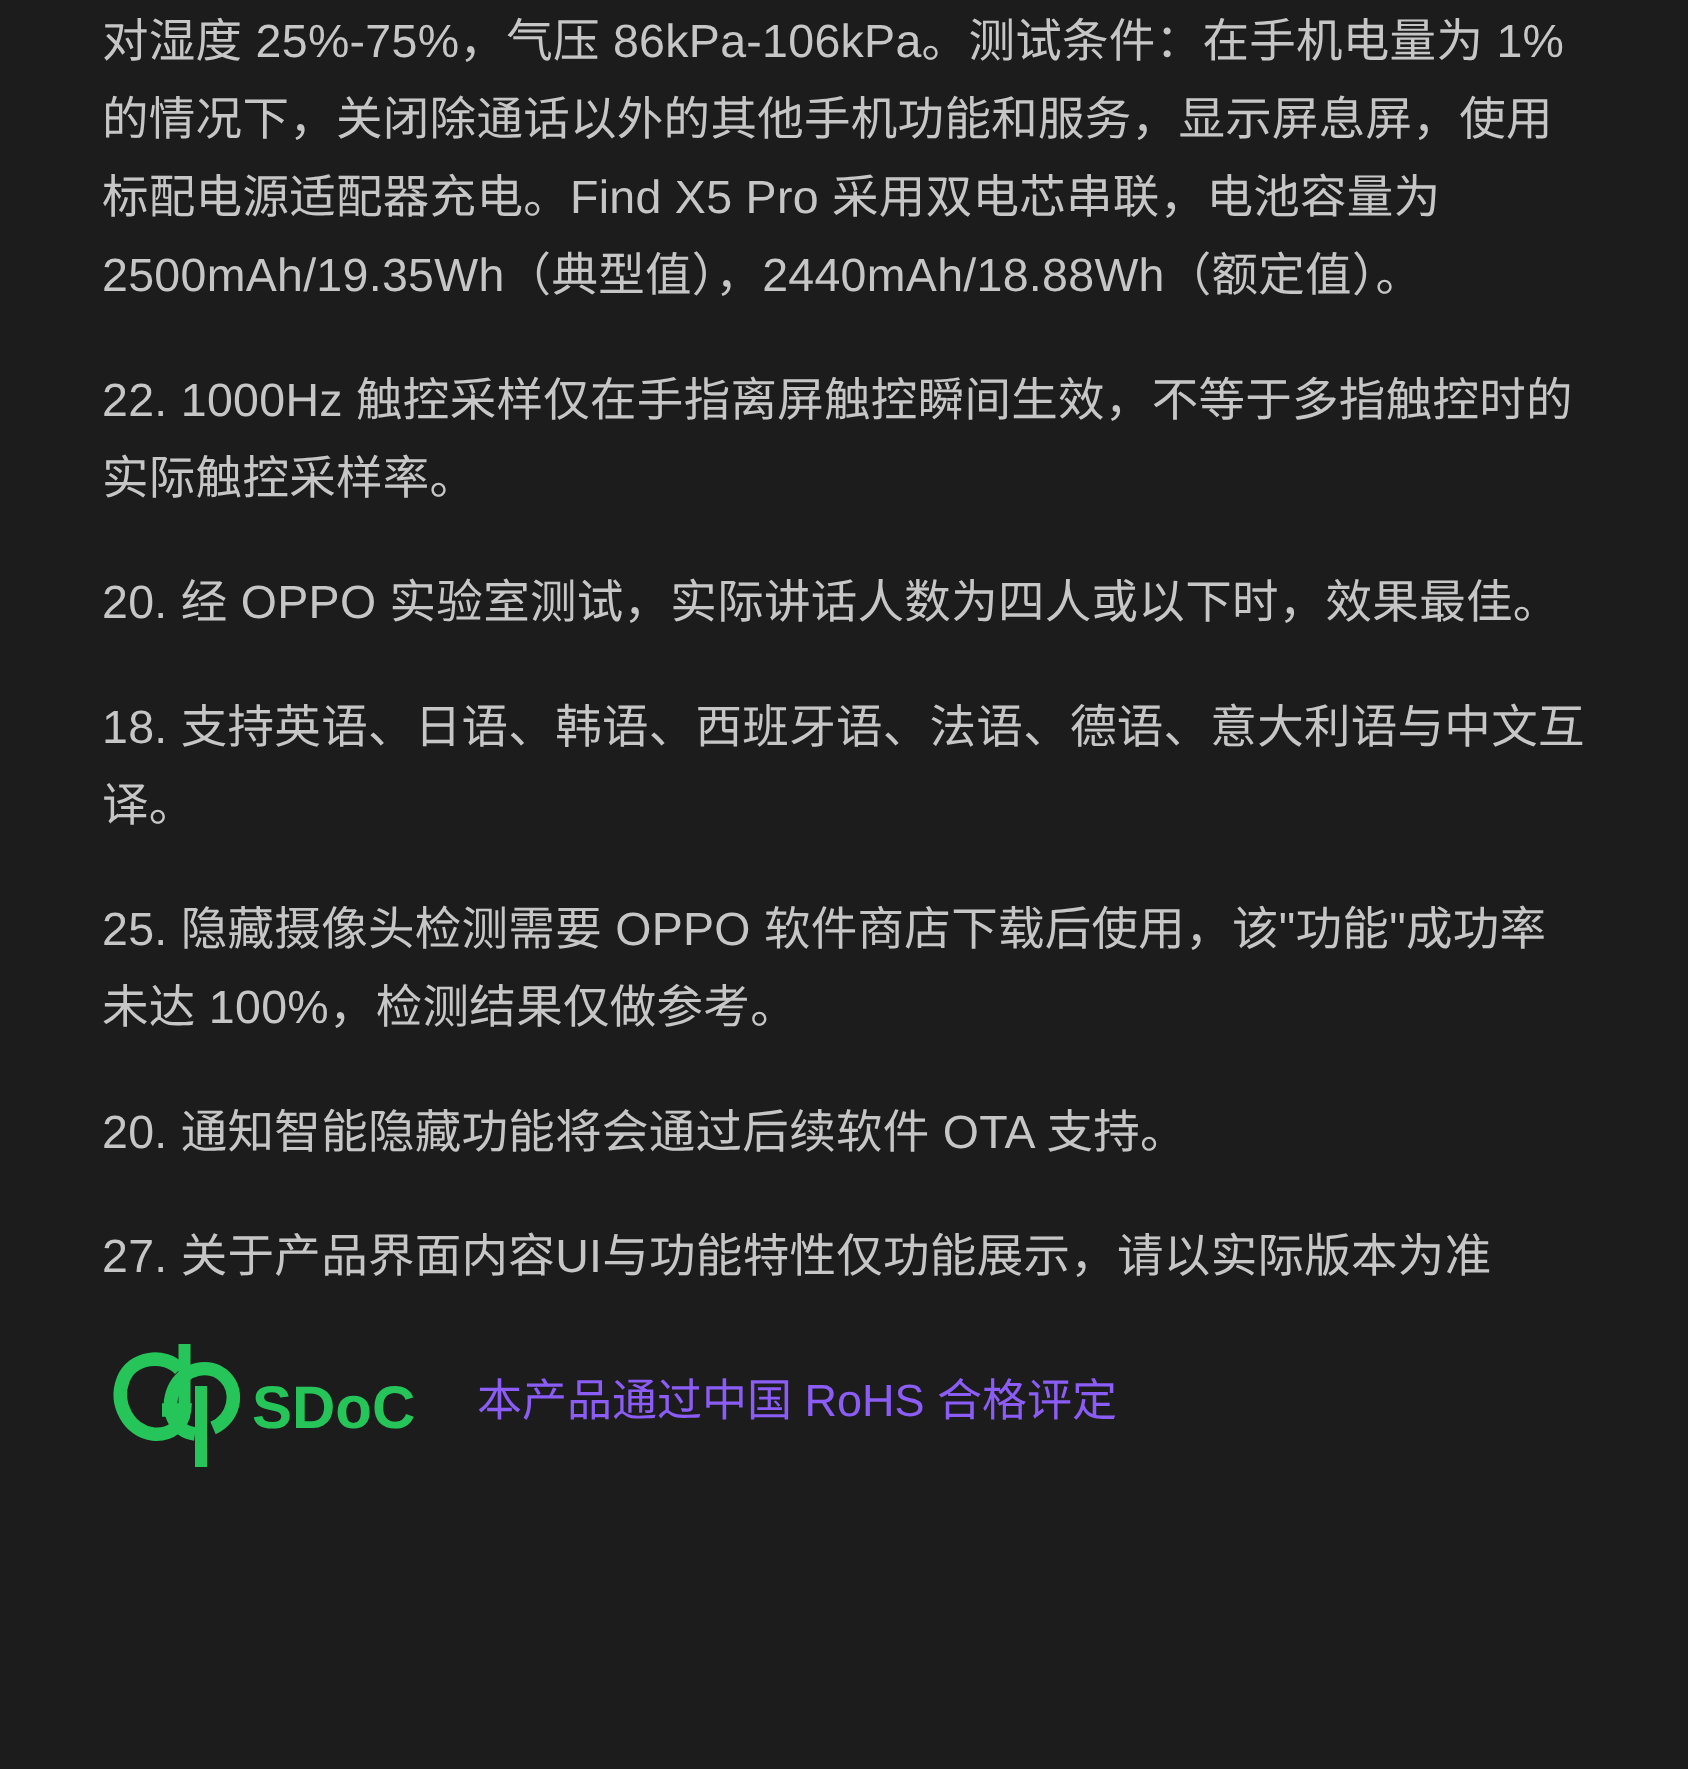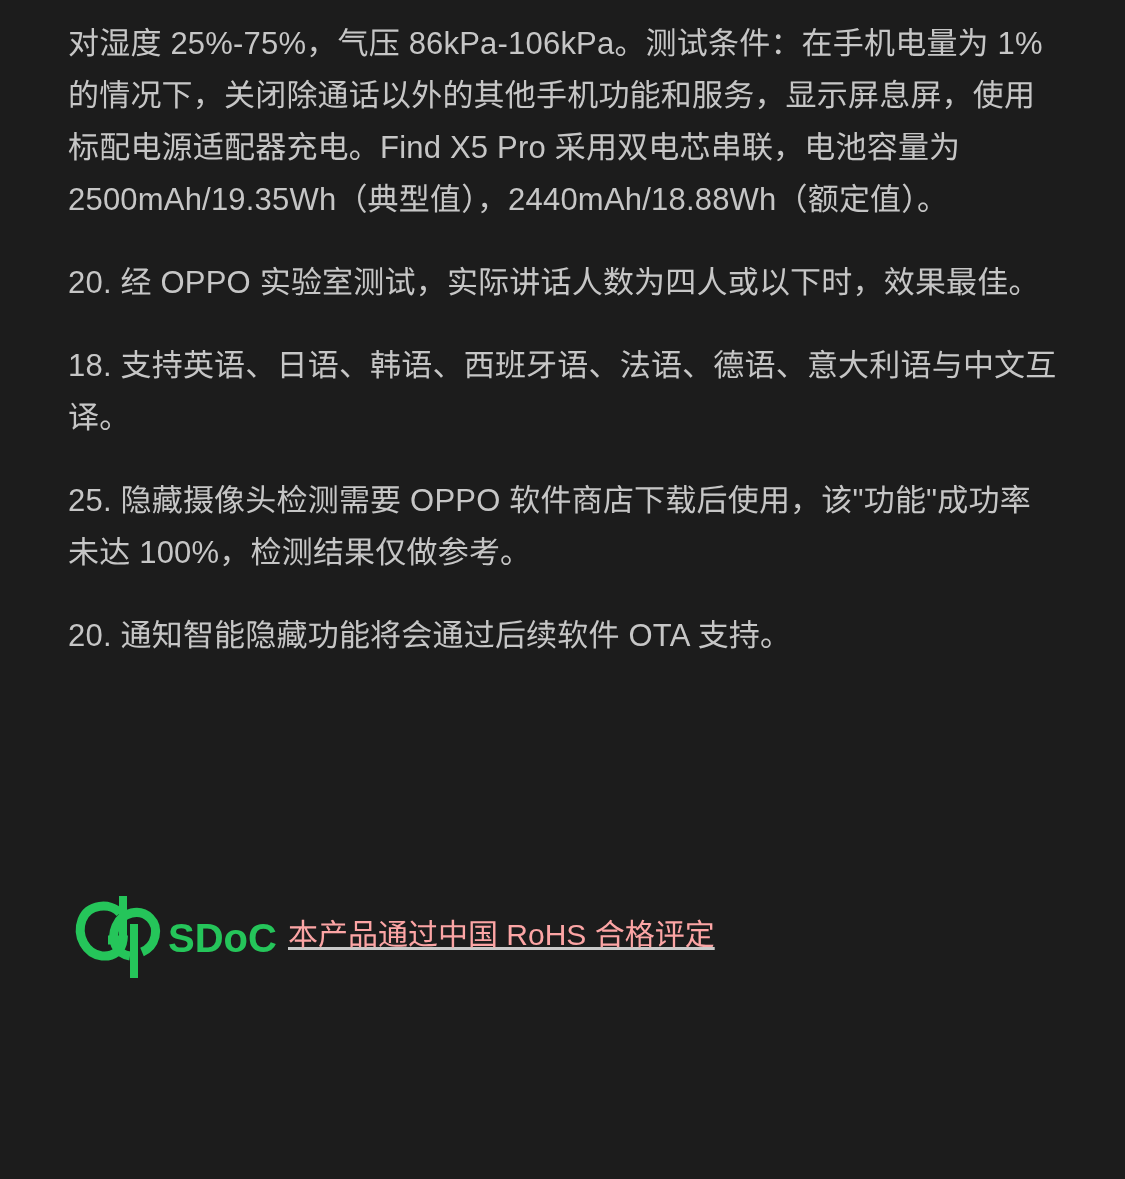--- a/index.html
+++ b/index.html
@@ -16,66 +16,68 @@
     -webkit-font-smoothing: antialiased;
   }
   .page {
     position: relative;
     width: 1125px;
     height: 1179px;
     box-sizing: border-box;
     padding: 0 68px;
   }
   .legal-block {
-    padding-top: 18px;
+    padding-top: 2px;
   }
   .legal-line {
     font-size: 31px;
     line-height: 52px;
     letter-spacing: 0.2px;
     color: #c6c6c6;
     white-space: pre-wrap;
     word-break: break-word;
   }
   .legal-line.first {
     margin-top: 0;
   }
   .cert-row {
     position: absolute;
     left: 68px;
     top: 880px;
     display: flex;
     align-items: center;
     height: 110px;
-    text-decoration: underline;
   }
   .cert-logo {
     width: 220px;
     height: 110px;
     display: block;
     flex: 0 0 auto;
   }
   .cert-text {
     font-size: 30px;
     line-height: 40px;
-    color: #fca5a5;
+    color: #8b5cf6;
+    margin-left: 30px;
     white-space: nowrap;
   }
 </style>
 </head>
 <body>
 
 <div class="page">
 
   <div class="legal-block">
     <p class="legal-line first">对湿度 25%-75%，气压 86kPa-106kPa。测试条件：在手机电量为 1% 的情况下，关闭除通话以外的其他手机功能和服务，显示屏息屏，使用标配电源适配器充电。Find X5 Pro 采用双电芯串联，电池容量为 2500mAh/19.35Wh（典型值），2440mAh/18.88Wh（额定值）。</p>
+    <p class="legal-line">22. 1000Hz 触控采样仅在手指离屏触控瞬间生效，不等于多指触控时的实际触控采样率。</p>
     <p class="legal-line">20. 经 OPPO 实验室测试，实际讲话人数为四人或以下时，效果最佳。</p>
     <p class="legal-line">18. 支持英语、日语、韩语、西班牙语、法语、德语、意大利语与中文互译。</p>
     <p class="legal-line">25. 隐藏摄像头检测需要 OPPO 软件商店下载后使用，该"功能"成功率未达 100%，检测结果仅做参考。</p>
     <p class="legal-line">20. 通知智能隐藏功能将会通过后续软件 OTA 支持。</p>
+    <p class="legal-line">27. 关于产品界面内容UI与功能特性仅功能展示，请以实际版本为准</p>
   </div>
 
   <div class="cert-row">
     <svg class="cert-logo" viewBox="0 0 220 110" aria-hidden="true">
       <g fill="none" stroke="#25c55a" stroke-width="9">
         <path d="M52 33 C42 22, 20 24, 14 40 C8 56, 18 74, 34 76 C46 77, 54 70, 55 60 L40 60"></path>
         <path d="M62 76 C48 74, 42 60, 48 46 C54 32, 72 28, 82 38 C92 48, 88 66, 74 72"></path>
       </g>
       <g fill="none" stroke="#25c55a" stroke-width="8">
         <path d="M55 16 L55 60"></path>

